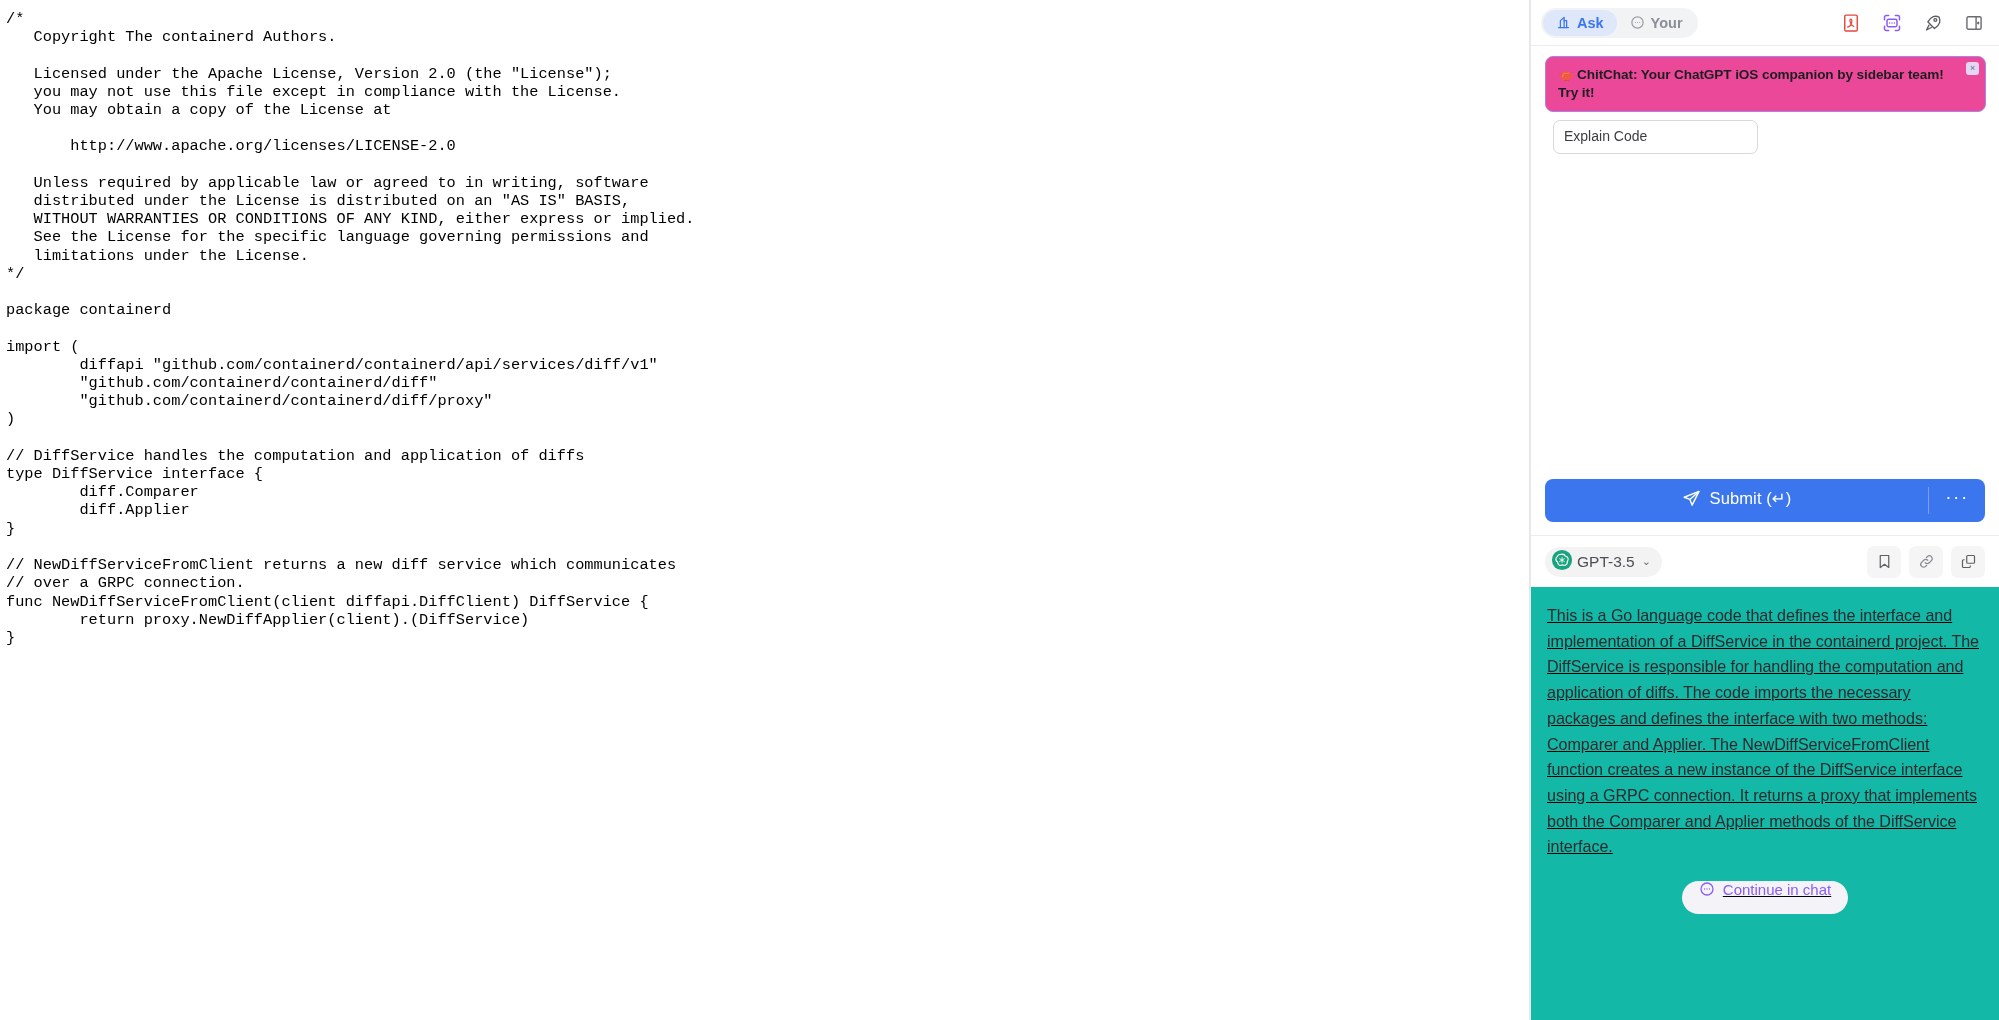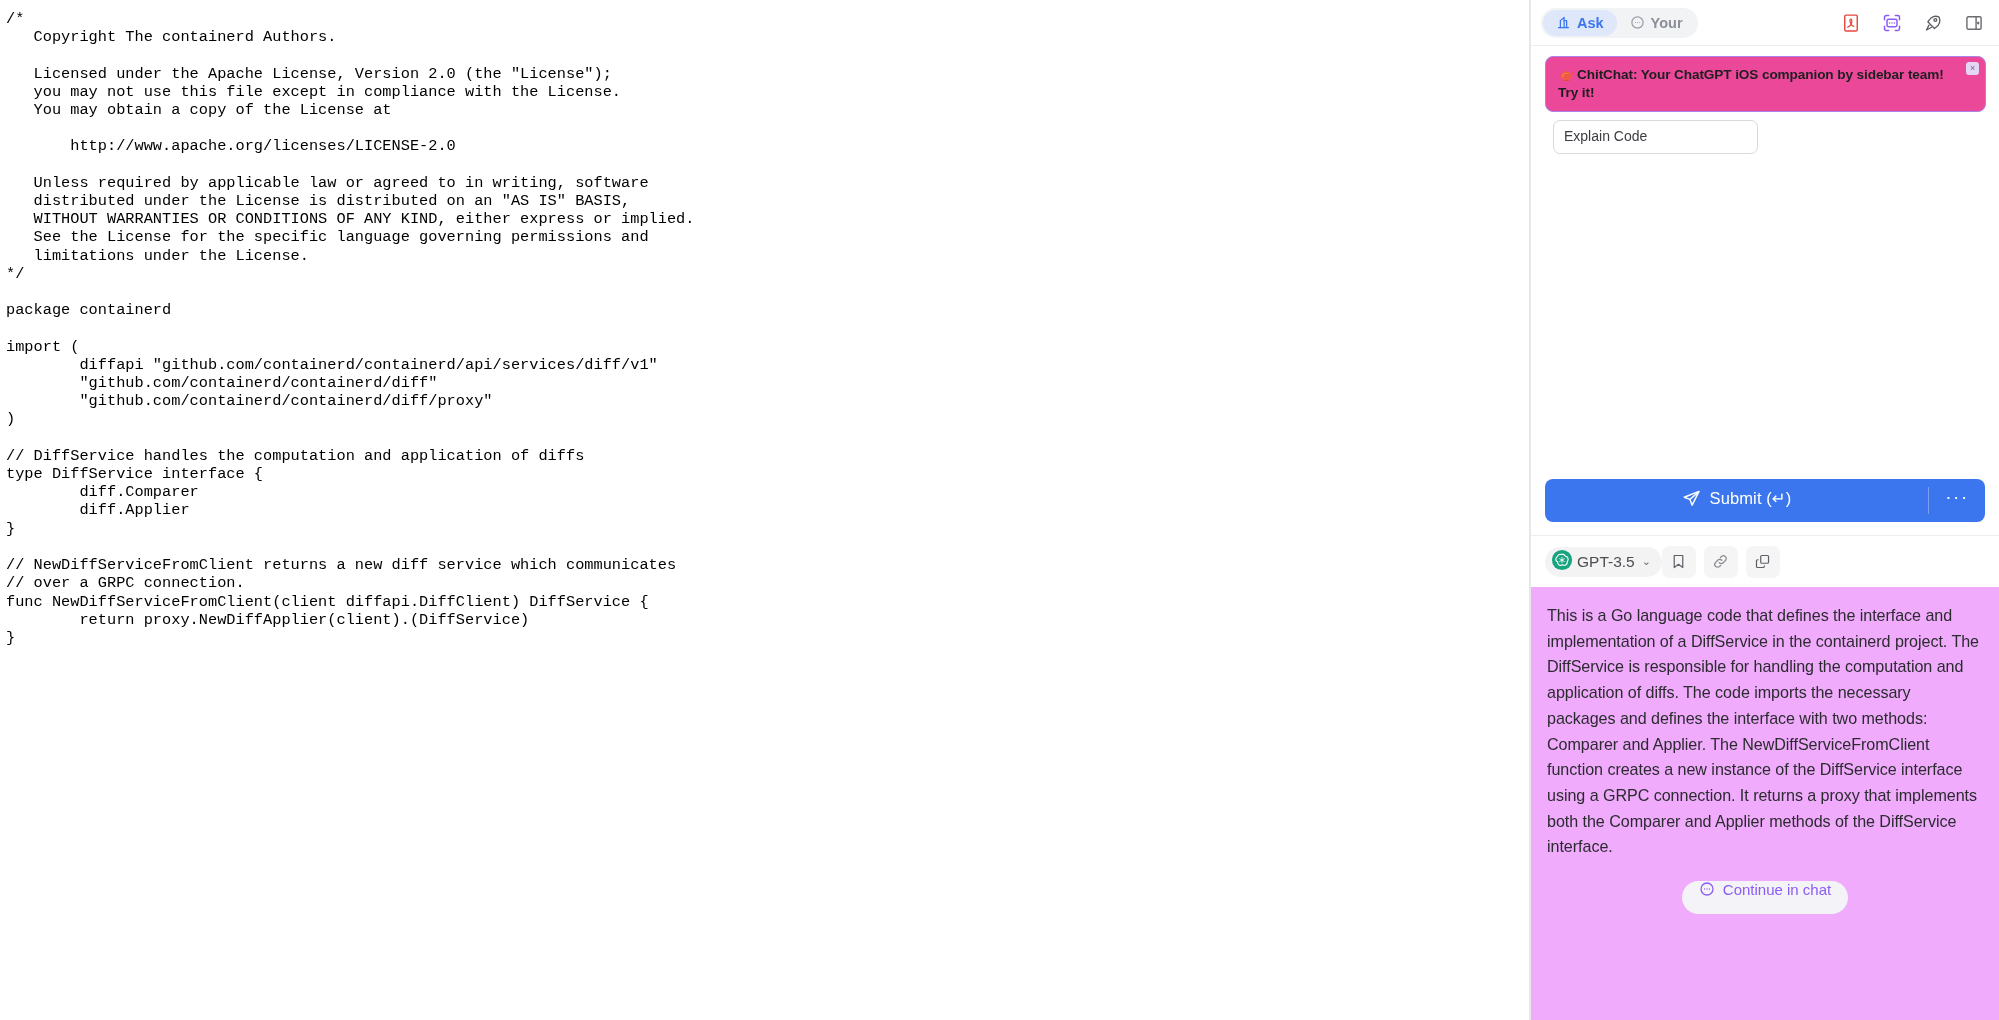--- a/index.html
+++ b/index.html
@@ -194,20 +194,21 @@
     padding-bottom: 7px;
   }
 
   
   .model-bar {
     height: 52px;
     min-height: 52px;
     border-top: 1px solid #ededed;
     display: flex;
     align-items: center;
+    justify-content: space-between;
     padding: 0 14px 0 14px;
   }
   .model-pill {
     display: flex;
     align-items: center;
     gap: 2px;
     background: #f3f3f4;
     border-radius: 16px;
     height: 30px;
     padding: 0 11px 0 6px;
@@ -253,21 +254,22 @@
     height: 33px;
     padding: 0 17px;
     font-size: 15px;
     cursor: pointer;
     user-select: none;
   }
 
   .answer-region {
     flex: 1;
     overflow: hidden;
-    background: #f0abfc;
+    background: #14b8a6;
+    text-decoration: underline;
   }
 </style>
 </head>
 <body>
 
 <div id="app">
 
   <div class="code-pane">
     <pre class="code-block">/*
    Copyright The containerd Authors.

